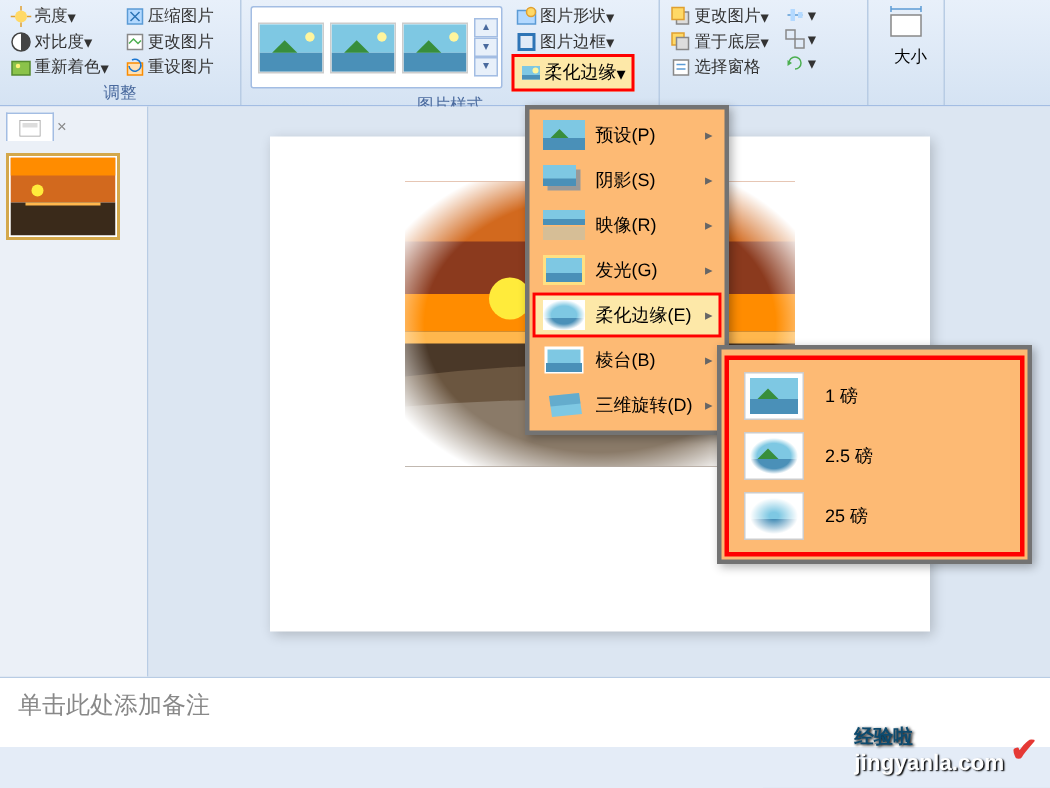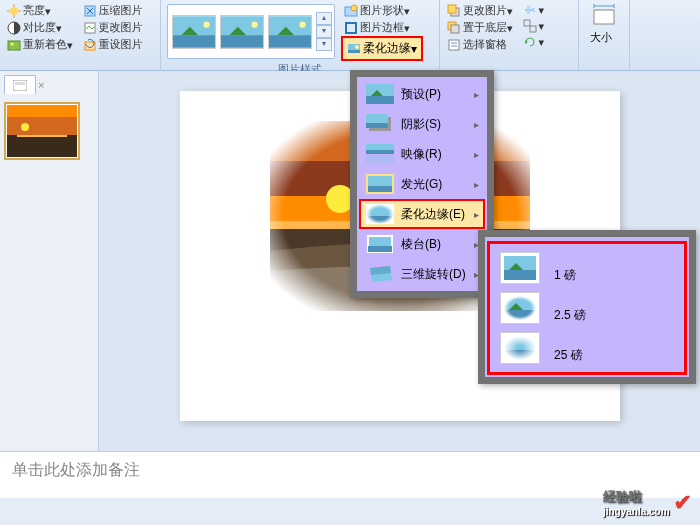--- a/index.html
+++ b/index.html
@@ -18,37 +18,37 @@
 .effect-btn.highlighted{border:2px solid #ff0000;background:#fde8a8}
 .workspace{display:flex;height:380px;background:#dce6f2}
 .thumb-panel{width:90px;background:#ebf0f7;border-right:1px solid #b8cce4;padding:4px}
 .thumb-tab{background:#fff;border:1px solid #a3bde3;border-bottom:none;width:30px;height:18px;display:flex;align-items:center;justify-content:center;margin-bottom:0}
 .thumb-close{float:right;color:#888;font-size:11px;padding:2px}
 .thumb{border:2px solid #d4a84b;padding:1px;background:#fff;margin-top:8px;width:70px;height:52px}
 .slide-area{flex:1;background:#dce6f2;padding:20px;position:relative}
 .slide{background:#fff;width:440px;height:330px;margin:0 auto;box-shadow:2px 2px 8px rgba(0,0,0,.2);position:relative}
 .slide-img{position:absolute;top:30px;left:90px;width:260px;height:190px}
 .notes{background:#fff;border-top:1px solid #b8cce4;padding:8px 12px;color:#888;font-size:16px;height:30px}
-.dropdown{position:absolute;background:#c4b5fd;border:7px solid #737373;box-shadow:2px 2px 6px rgba(0,0,0,.3);z-index:100}
+.dropdown{position:absolute;background:#fdba74;border:3px solid #737373;box-shadow:2px 2px 6px rgba(0,0,0,.3);z-index:100}
 .dd-main{top:70px;left:350px;width:126px;padding:2px}
 .dd-item{display:flex;align-items:center;padding:4px 6px;position:relative}
 .dd-item.highlighted{border:2px solid #ff0000;background:#fde8a8;padding:2px 4px}
 .dd-icon{width:30px;height:22px;margin-right:6px;display:flex;align-items:center;justify-content:center}
 .dd-label{flex:1;font-size:12px}
 .dd-arrow{color:#666;font-size:10px}
 .submenu{top:230px;left:478px;width:200px;padding:2px}
 .sub-head{display:flex;align-items:center;padding:6px;border-bottom:1px solid #ddd}
 .sub-head-thumb{width:38px;height:30px;border:3px solid #f0b73a;background:#fff;margin-right:8px;display:flex;align-items:center;justify-content:center}
 .sub-grid{border:3px solid #ff0000;padding:4px;margin-top:2px}
-.sub-item{display:flex;align-items:flex-end;padding:4px 6px}
+.sub-item{display:flex;align-items:center;padding:4px 6px}
 .sub-item.sel{background:linear-gradient(#fff3d4,#ffe39b);border:1px solid #f0b73a;border-radius:2px}
 .sub-thumb{width:38px;height:30px;border:1px solid #ccc;background:#fff;margin-right:14px;display:flex;align-items:center;justify-content:center}
 .watermark{position:absolute;bottom:8px;right:8px;z-index:200;display:flex;align-items:center;font-size:13px;font-weight:bold}
-.watermark .txt{color:#737373;text-shadow:1px 1px 2px #000}
-.watermark .url{color:#fff;font-size:10px;text-shadow:1px 1px 1px #000;display:block}
+.watermark .txt{color:#0c4a6e;text-shadow:1px 1px 2px #000}
+.watermark .url{color:#fff;font-size:15px;text-shadow:1px 1px 1px #000;display:block}
 .watermark .check{color:#e53935;font-size:22px;margin-left:4px}
 .mini-landscape{width:100%;height:100%}
 </style>
 </head>
 <body>
 
 <div class="ribbon">
   <div class="ribbon-group" style="width:152px">
     <div class="ribbon-items">
       <div class="rb-col">
@@ -87,20 +87,21 @@
           </div>
         <div class="rb-btn">
             <svg width="14" height="14">
               <rect x="2" y="4" width="10" height="8" fill="#ffe0b2" stroke="#fb8c00"></rect>
               <path d="M5 2 A4 4 0 1 1 3 6" stroke="#1976d2" fill="none"></path>
             </svg>
             <span>重设图片</span>
           </div>
       </div>
     </div>
+    <div class="ribbon-label">调整</div>
   </div>
 
   <div class="ribbon-group" style="width:270px">
     <div class="ribbon-items">
       <div class="gallery">
         <div class="gallery-item">
             <svg class="mini-landscape" viewBox="0 0 40 30">
               <rect width="40" height="18" fill="#7ec8e3"></rect>
               <rect y="18" width="40" height="12" fill="#4a90b8"></rect>
               <polygon points="8,18 16,10 24,18" fill="#388e3c"></polygon>
@@ -180,21 +181,21 @@
         <div class="rb-btn"><svg width="14" height="14">
               <path d="M3 7 A4 4 0 1 1 7 11" stroke="#4caf50" fill="none"></path>
               <polygon points="2,5 5,7 2,9" fill="#4caf50"></polygon>
             </svg>▾</div>
       </div>
     </div>
   </div>
 
   <div class="ribbon-group" style="width:42px">
     <div class="ribbon-items" style="justify-content:center">
-      <div class="rb-col" style="align-items:flex-start">
+      <div class="rb-col" style="align-items:flex-end">
         <svg width="28" height="28">
             <rect x="4" y="8" width="20" height="14" fill="#fff" stroke="#888"></rect>
             <line x1="4" y1="4" x2="24" y2="4" stroke="#5b9bd5"></line>
             <line x1="4" y1="2" x2="4" y2="6" stroke="#5b9bd5"></line>
             <line x1="24" y1="2" x2="24" y2="6" stroke="#5b9bd5"></line>
           </svg>
         <span style="font-size:11px">大小</span>
       </div>
     </div>
   </div>

